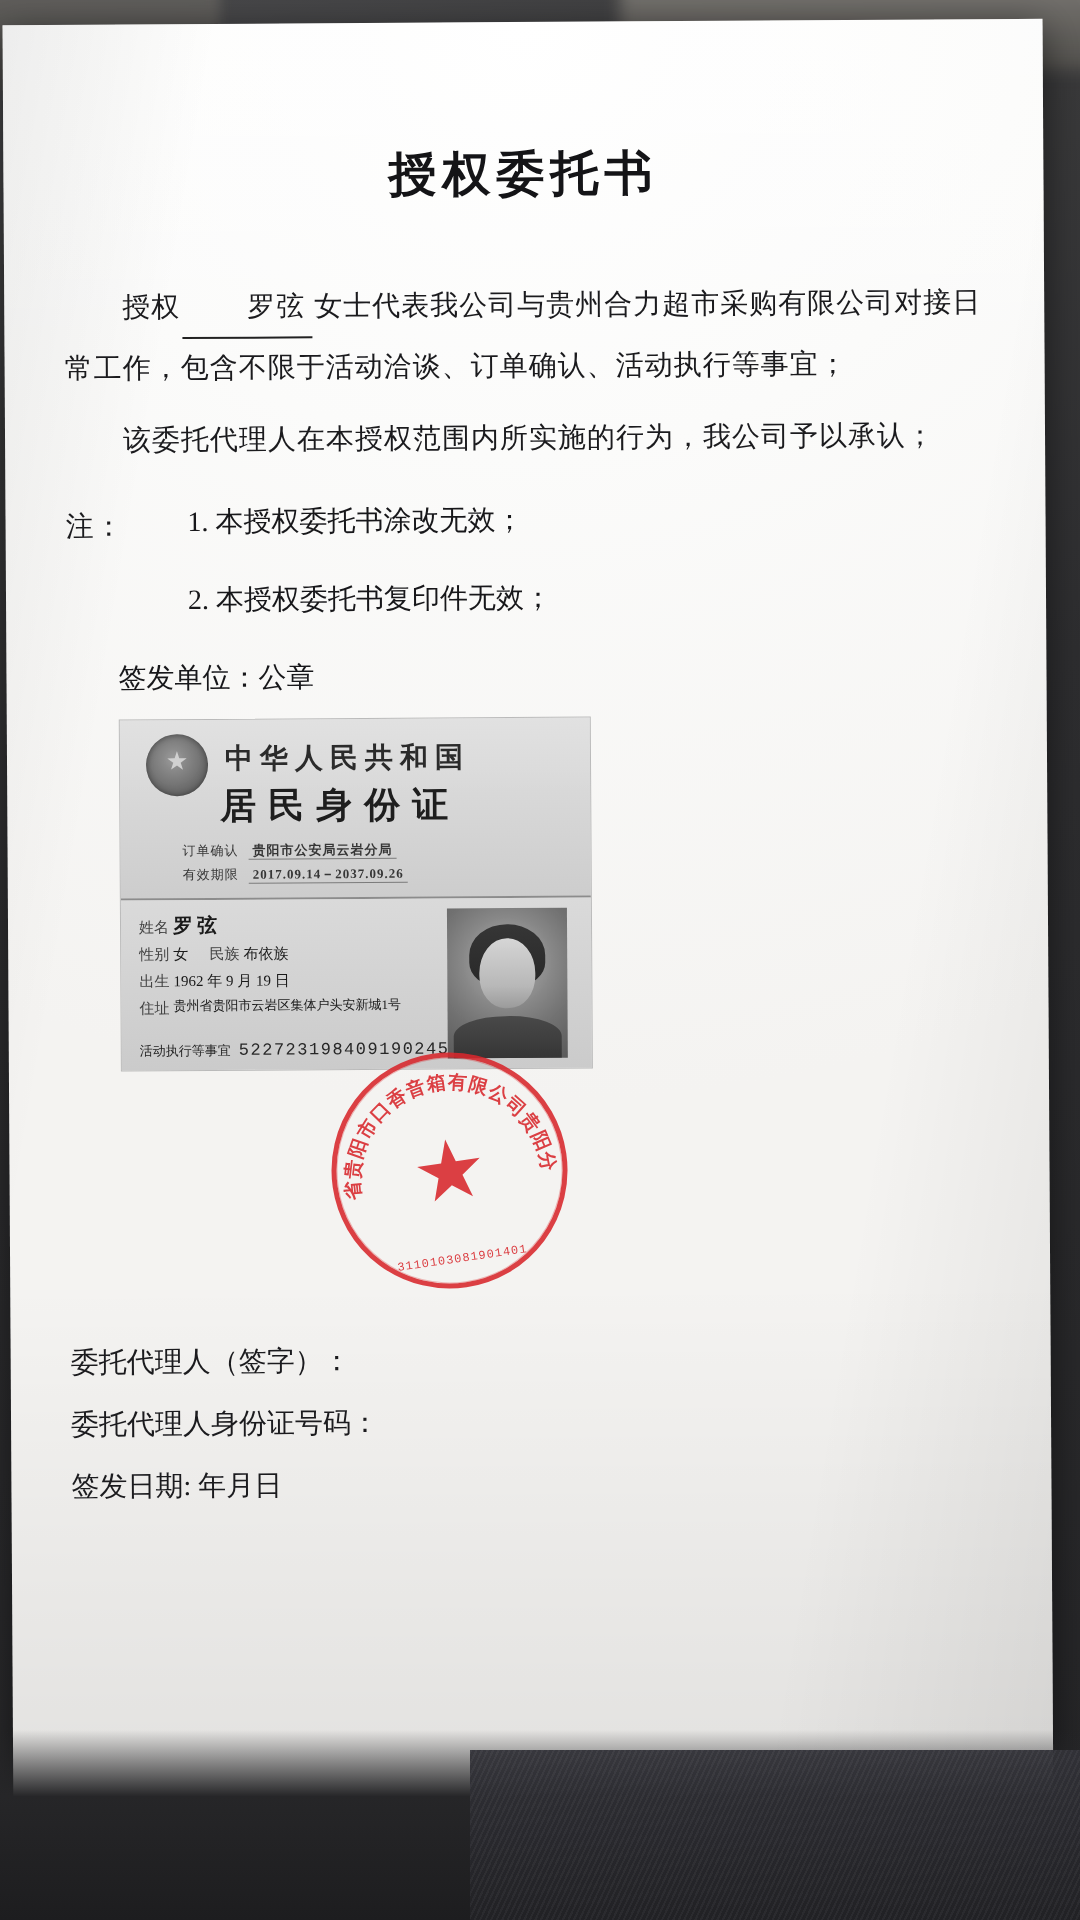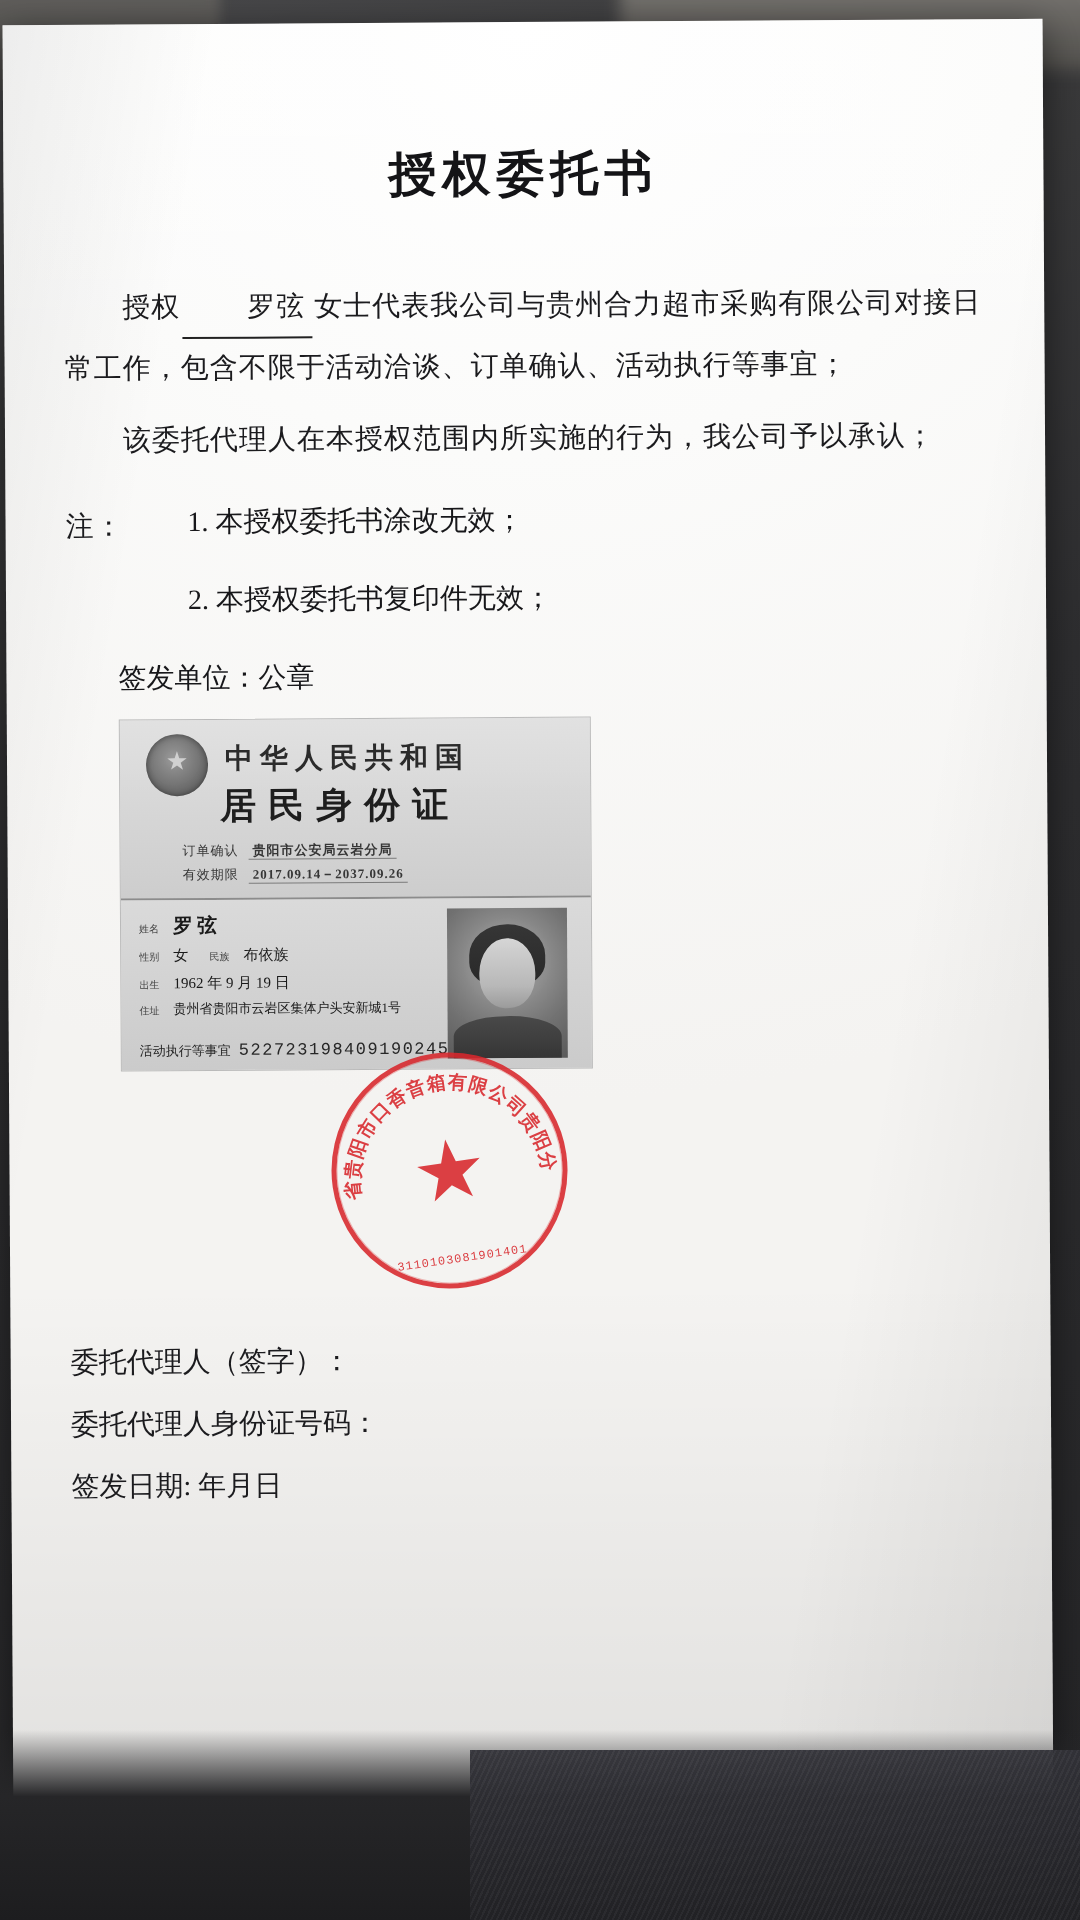--- a/index.html
+++ b/index.html
@@ -198,21 +198,21 @@
     background: linear-gradient(180deg, #d8d7d4, #c9c8c5);
   }
   .id-fields {
     position: absolute;
     left: 18px; top: 12px;
     width: 270px;
     font-size: 13px;
     color: #2b2a28;
     line-height: 26px;
   }
-  .id-fields .fl { display: inline-block; width: 34px; color: #46443f; font-size: 10px; }
+  .id-fields .fl { display: inline-block; width: 34px; color: #46443f; font-size: 15px; }
   .id-fields .fv { font-size: 15px; color: #1f1e1c; }
   .id-name .fv { font-size: 20px; font-weight: 700; letter-spacing: 4px; }
   .id-addr { display: flex; }
   .id-addr .fv { font-size: 13px; line-height: 22px; }
   .id-num {
     position: absolute;
     left: 18px; bottom: 10px;
     font-size: 13px;
     color: #2b2a28;
   }

